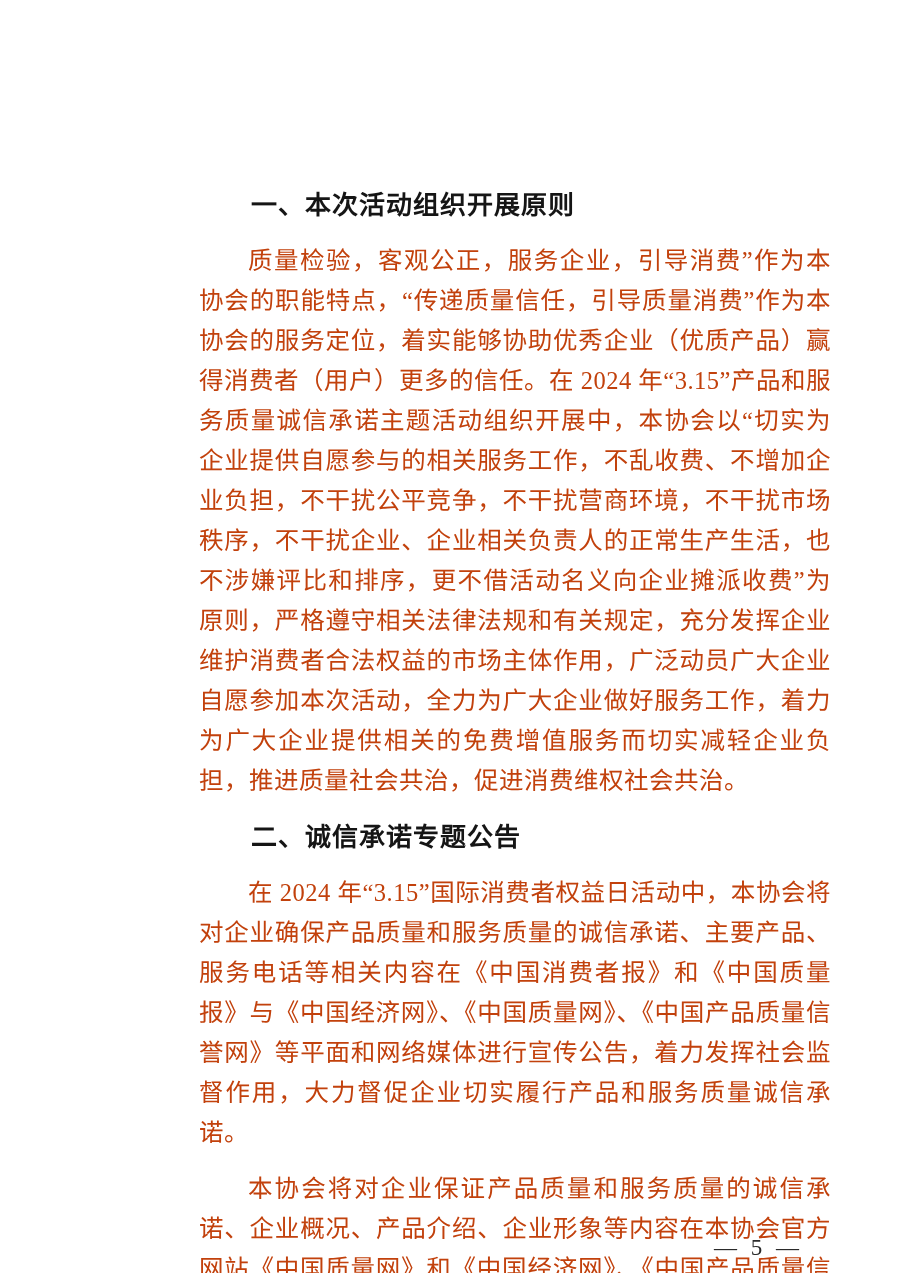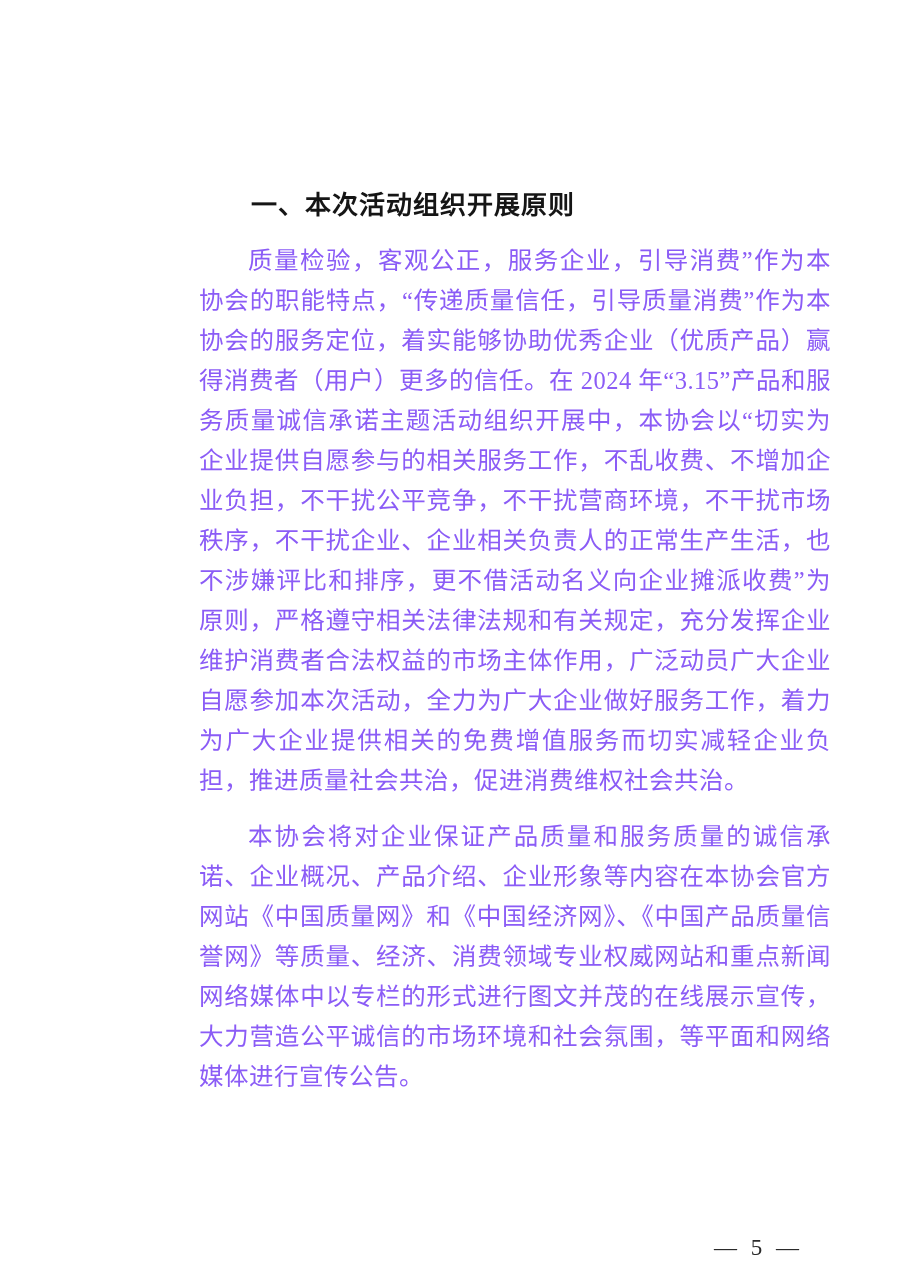--- a/index.html
+++ b/index.html
@@ -36,21 +36,21 @@
     letter-spacing: 1px;
   }
 
   .body-para {
     font-family: "Liberation Serif", serif;
     font-size: 24.5px;
     line-height: 40px;
     text-indent: 2em;
     text-align: justify;
     text-justify: inter-ideograph;
-    color: #8b5cf6;
+    color: #c2410c;
     letter-spacing: 0.5px;
   }
 
   .page-number {
     position: absolute;
     top: 1170px;
     right: 133px;
     font-family: "Liberation Serif", serif;
     font-size: 23px;
     line-height: 28px;
@@ -65,20 +65,22 @@
 <div class="doc-page">
 
   <div class="doc-content">
 
     <section>
       <h2 class="sec-heading">一、本次活动组织开展原则</h2>
       <p class="body-para">质量检验，客观公正，服务企业，引导消费”作为本协会的职能特点，“传递质量信任，引导质量消费”作为本协会的服务定位，着实能够协助优秀企业（优质产品）赢得消费者（用户）更多的信任。在 2024 年“3.15”产品和服务质量诚信承诺主题活动组织开展中，本协会以“切实为企业提供自愿参与的相关服务工作，不乱收费、不增加企业负担，不干扰公平竞争，不干扰营商环境，不干扰市场秩序，不干扰企业、企业相关负责人的正常生产生活，也不涉嫌评比和排序，更不借活动名义向企业摊派收费”为原则，严格遵守相关法律法规和有关规定，充分发挥企业维护消费者合法权益的市场主体作用，广泛动员广大企业自愿参加本次活动，全力为广大企业做好服务工作，着力为广大企业提供相关的免费增值服务而切实减轻企业负担，推进质量社会共治，促进消费维权社会共治。</p>
     </section>
 
     <section>
+      <h2 class="sec-heading">二、诚信承诺专题公告</h2>
+      <p class="body-para">在 2024 年“3.15”国际消费者权益日活动中，本协会将对企业确保产品质量和服务质量的诚信承诺、主要产品、服务电话等相关内容在《中国消费者报》和《中国质量报》与《中国经济网》、《中国质量网》、《中国产品质量信誉网》等平面和网络媒体进行宣传公告，着力发挥社会监督作用，大力督促企业切实履行产品和服务质量诚信承诺。</p>
     </section>
 
     <section>
       <p class="body-para">本协会将对企业保证产品质量和服务质量的诚信承诺、企业概况、产品介绍、企业形象等内容在本协会官方网站《中国质量网》和《中国经济网》、《中国产品质量信誉网》等质量、经济、消费领域专业权威网站和重点新闻网络媒体中以专栏的形式进行图文并茂的在线展示宣传，大力营造公平诚信的市场环境和社会氛围，等平面和网络媒体进行宣传公告。</p>
     </section>
 
   </div>
 
   <div class="page-number">— 5 —</div>
 

